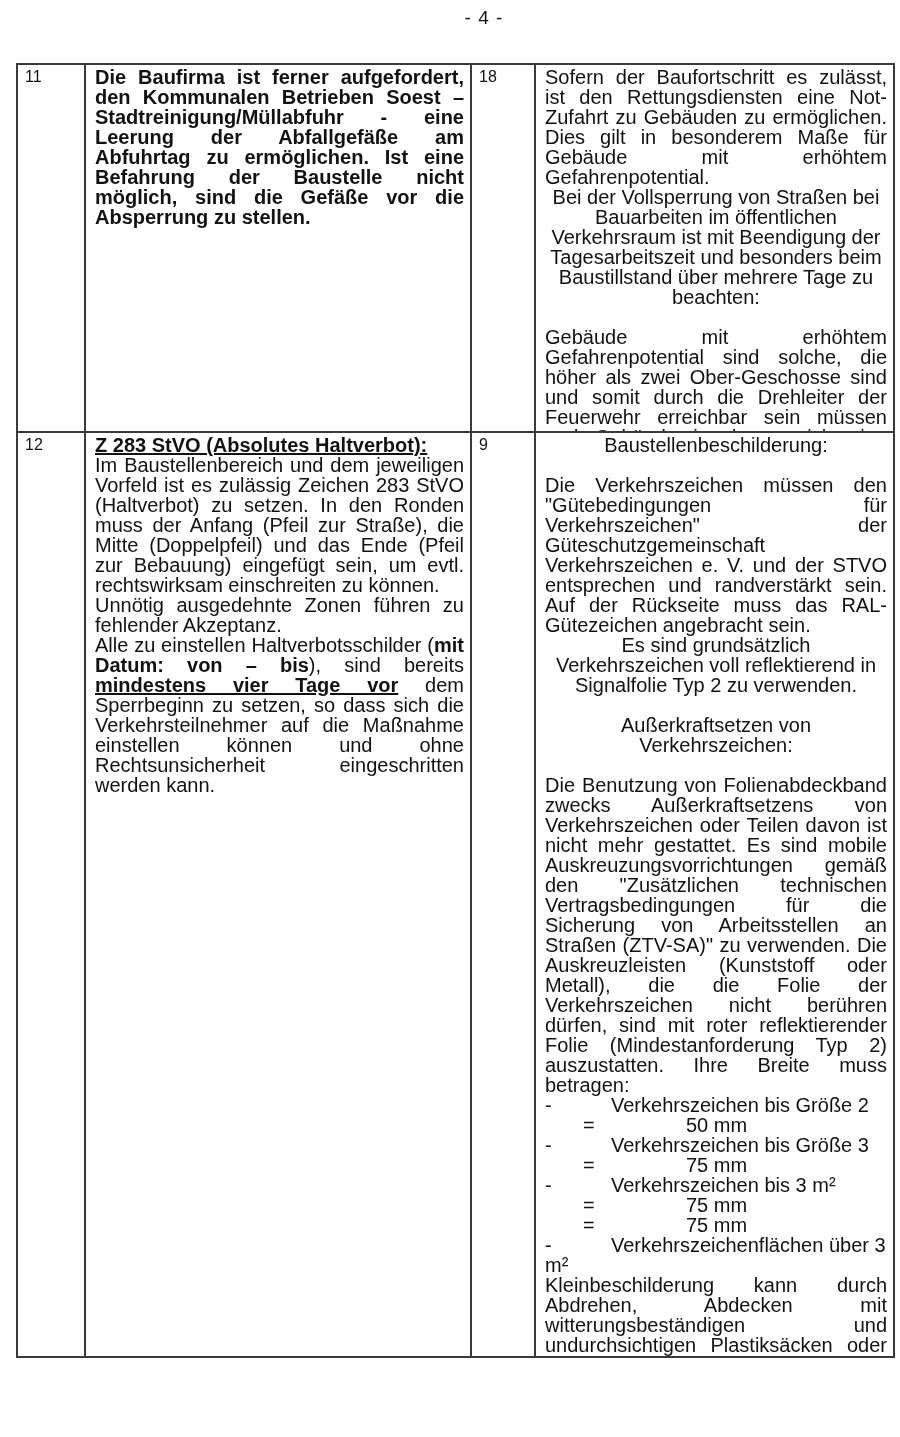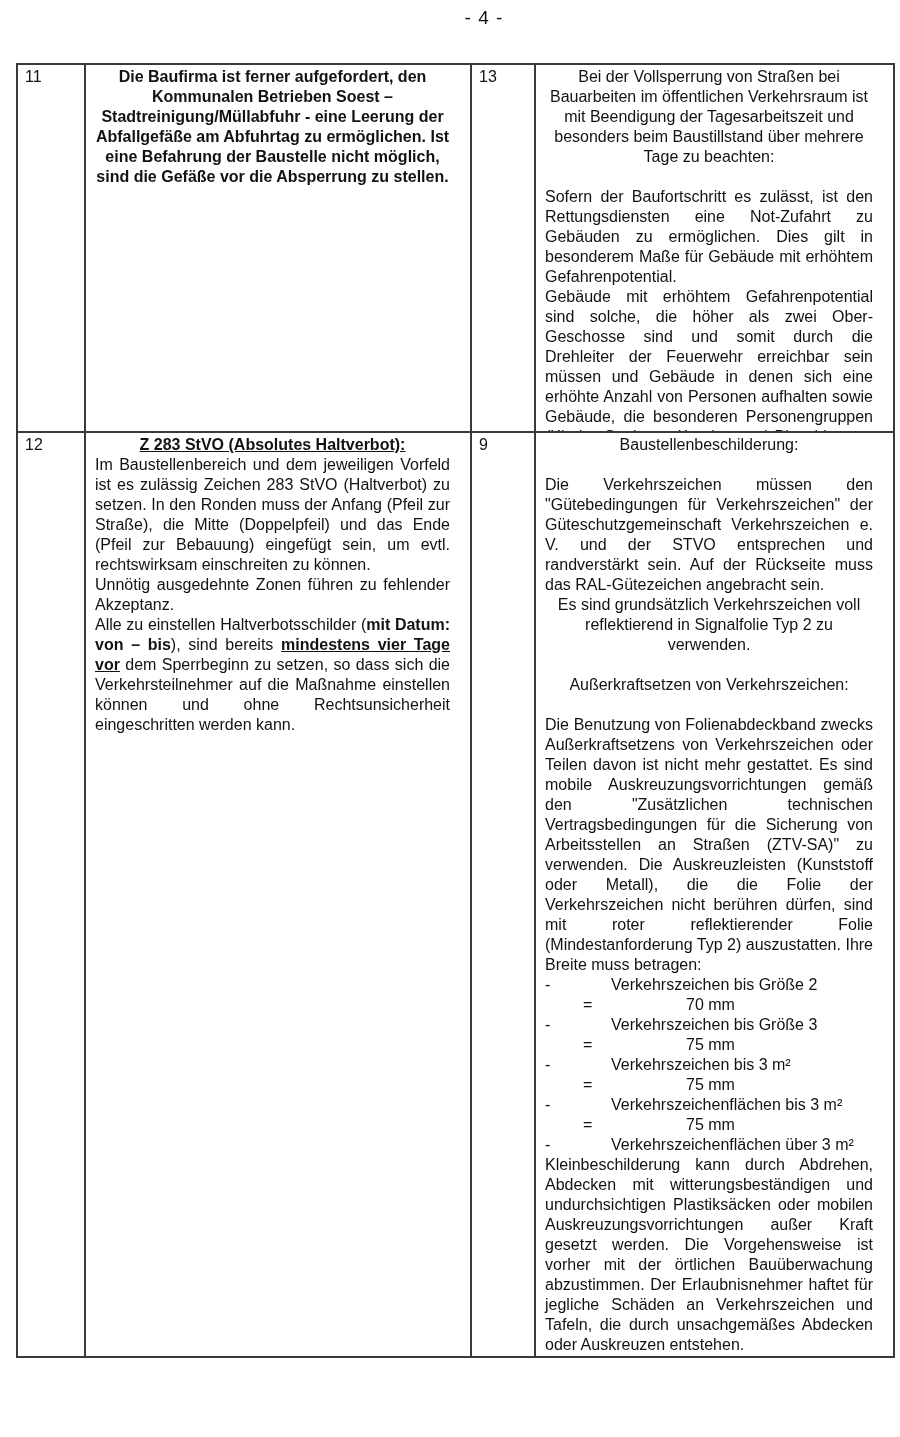--- a/index.html
+++ b/index.html
@@ -30,52 +30,52 @@
   }
   .cell { box-sizing: border-box; overflow: hidden; }
   .c1, .c2, .c3 { border-right: 2px solid #3a3a3a; }
   .r1 { border-bottom: 2px solid #3a3a3a; }
   .num {
     padding: 2px 4px 0 7px;
     font-size: 16px;
     line-height: 20px;
   }
   .txt {
-    padding: 2px 20px 2px 9px;
-    font-size: 16px;
+    padding: 2px 6px 2px 9px;
+    font-size: 20px;
     line-height: 20px;
   }
   p { margin: 0; }
   .just { text-align: justify; }
-  .bold { font-weight: bold; text-align: center; }
+  .bold { font-weight: bold; }
   .ul { text-decoration: underline; }
   .gap { margin-bottom: 20px; text-align: center; }
   .vz-list { }
   .li-dash { display: inline-block; width: 66px; }
   .li-row2 { padding-left: 38px; }
   .li-eq { display: inline-block; width: 103px; }
 </style>
 </head>
 <body>
 
 <div class="page-header">- 4 -</div>
 
 <div class="doc-table">
 
   <div class="cell num r1 c1">11</div>
 
   <div class="cell txt r1 c2">
     <p class="just bold">Die Baufirma ist ferner aufgefordert, den Kommunalen Betrieben Soest – Stadtreinigung/Müllabfuhr - eine Leerung der Abfallgefäße am Abfuhrtag zu ermöglichen. Ist eine Befahrung der Baustelle nicht möglich, sind die Gefäße vor die Absperrung zu stellen.</p>
   </div>
 
-  <div class="cell num r1 c3">13</div>
+  <div class="cell num r1 c3">18</div>
 
   <div class="cell txt r1 c4">
+    <p class="just">Sofern der Baufortschritt es zulässt, ist den Rettungsdiensten eine Not-Zufahrt zu Gebäuden zu ermöglichen. Dies gilt in besonderem Maße für Gebäude mit erhöhtem Gefahrenpotential.</p>
     <p class="just gap">Bei der Vollsperrung von Straßen bei Bauarbeiten im öffentlichen Verkehrsraum ist mit Beendigung der Tagesarbeitszeit und besonders beim Baustillstand über mehrere Tage zu beachten:</p>
-    <p class="just">Sofern der Baufortschritt es zulässt, ist den Rettungsdiensten eine Not-Zufahrt zu Gebäuden zu ermöglichen. Dies gilt in besonderem Maße für Gebäude mit erhöhtem Gefahrenpotential.</p>
     <p class="just">Gebäude mit erhöhtem Gefahrenpotential sind solche, die höher als zwei Ober-Geschosse sind und somit durch die Drehleiter der Feuerwehr erreichbar sein müssen und Gebäude in denen sich eine erhöhte Anzahl von Personen aufhalten sowie Gebäude, die besonderen Personengruppen (Kinder, Senioren, Kranke usw.) Platz bieten.</p>
   </div>
 
   <div class="cell num c1">12</div>
 
   <div class="cell txt c2">
     <p class="bold ul">Z 283 StVO (Absolutes Haltverbot):</p>
     <p class="just">Im Baustellenbereich und dem jeweiligen Vorfeld ist es zulässig Zeichen 283 StVO (Haltverbot) zu setzen. In den Ronden muss der Anfang (Pfeil zur Straße), die Mitte (Doppelpfeil) und das Ende (Pfeil zur Bebauung) eingefügt sein, um evtl. rechtswirksam einschreiten zu können.</p>
     <p class="just">Unnötig ausgedehnte Zonen führen zu fehlender Akzeptanz.</p>
     <p class="just"><span>Alle zu einstellen Haltverbotsschilder (</span><span class="bold">mit Datum: von – bis</span><span>), sind bereits </span><span class="bold ul">mindestens vier Tage vor</span><span> dem Sperrbeginn zu setzen, so dass sich die Verkehrsteilnehmer auf die Maßnahme einstellen können und ohne Rechtsunsicherheit eingeschritten werden kann.</span></p>
@@ -86,32 +86,31 @@
   <div class="cell txt c4">
     <p class="gap">Baustellenbeschilderung:</p>
     <p class="just">Die Verkehrszeichen müssen den "Gütebedingungen für Verkehrszeichen" der Güteschutzgemeinschaft Verkehrszeichen e. V. und der STVO entsprechen und randverstärkt sein. Auf der Rückseite muss das RAL-Gütezeichen angebracht sein.</p>
     <p class="just gap">Es sind grundsätzlich Verkehrszeichen voll reflektierend in Signalfolie Typ 2 zu verwenden.</p>
     <p class="gap">Außerkraftsetzen von Verkehrszeichen:</p>
     <p class="just">Die Benutzung von Folienabdeckband zwecks Außerkraftsetzens von Verkehrszeichen oder Teilen davon ist nicht mehr gestattet. Es sind mobile Auskreuzungsvorrichtungen gemäß den "Zusätzlichen technischen Vertragsbedingungen für die Sicherung von Arbeitsstellen an Straßen (ZTV-SA)" zu verwenden. Die Auskreuzleisten (Kunststoff oder Metall), die die Folie der Verkehrszeichen nicht berühren dürfen, sind mit roter reflektierender Folie (Mindestanforderung Typ 2) auszustatten. Ihre Breite muss betragen:</p>
 
     <div class="vz-list">
       <div class="vz-item">
         <div class="li-row"><span class="li-dash">-</span><span>Verkehrszeichen bis Größe 2</span></div>
-        <div class="li-row2"><span class="li-eq">=</span><span>70 mm</span></div>
+        <div class="li-row2"><span class="li-eq">=</span><span>50 mm</span></div>
       </div>
       <div class="vz-item">
         <div class="li-row"><span class="li-dash">-</span><span>Verkehrszeichen bis Größe 3</span></div>
         <div class="li-row2"><span class="li-eq">=</span><span>75 mm</span></div>
       </div>
       <div class="vz-item">
         <div class="li-row"><span class="li-dash">-</span><span>Verkehrszeichen bis 3 m²</span></div>
         <div class="li-row2"><span class="li-eq">=</span><span>75 mm</span></div>
       </div>
       <div class="vz-item">
-        <div class="li-row"><span class="li-dash">-</span><span>Verkehrszeichenflächen bis 3 m²</span></div>
         <div class="li-row2"><span class="li-eq">=</span><span>75 mm</span></div>
       </div>
       <div class="vz-item">
         <div class="li-row"><span class="li-dash">-</span><span>Verkehrszeichenflächen über 3 m²</span></div>
       </div>
     </div>
 
     <p class="just">Kleinbeschilderung kann durch Abdrehen, Abdecken mit witterungsbeständigen und undurchsichtigen Plastiksäcken oder mobilen Auskreuzungsvorrichtungen außer Kraft gesetzt werden. Die Vorgehensweise ist vorher mit der örtlichen Bauüberwachung abzustimmen. Der Erlaubnisnehmer haftet für jegliche Schäden an Verkehrszeichen und Tafeln, die durch unsachgemäßes Abdecken oder Auskreuzen entstehen.</p>
     <p class="just">Ausnahmen mit Folienabdeckband werden nicht zugelassen.</p>
   </div>

